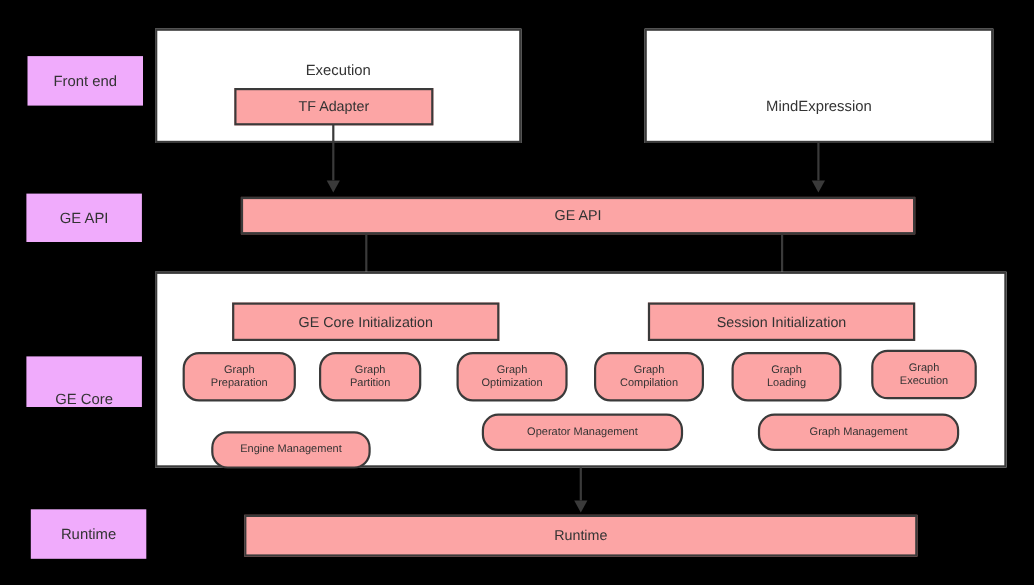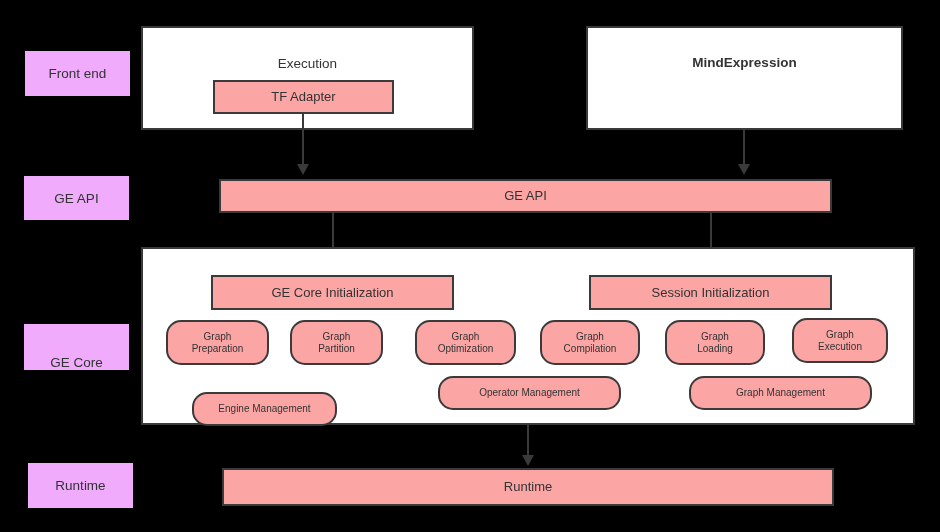--- a/index.html
+++ b/index.html
@@ -102,21 +102,21 @@
 
   <div class="container-box" style="left:141px; top:26px; width:333px; height:104px;">
     <div class="container-title" style="top:28px;">Execution</div>
   </div>
 
   <div class="box inner" style="left:213px; top:80px; width:181px; height:34px;">
     <span>TF Adapter</span>
   </div>
 
   <div class="container-box" style="left:586px; top:26px; width:317px; height:104px;">
-    <div class="container-title" style="top:27px;font-weight:bold;">MindExpression</div>
+    <div class="container-title" style="top:61px;">MindExpression</div>
   </div>
 
   <div class="vline" style="left:302px; top:113px; height:51px;"></div>
   <div class="arrowhead" style="left:297px; top:164px;"></div>
 
   <div class="vline" style="left:743px; top:130px; height:34px;"></div>
   <div class="arrowhead" style="left:738px; top:164px;"></div>
 
   <div class="box wide-label" style="left:219px; top:179px; width:613px; height:34px;">
     <span>GE API</span>

